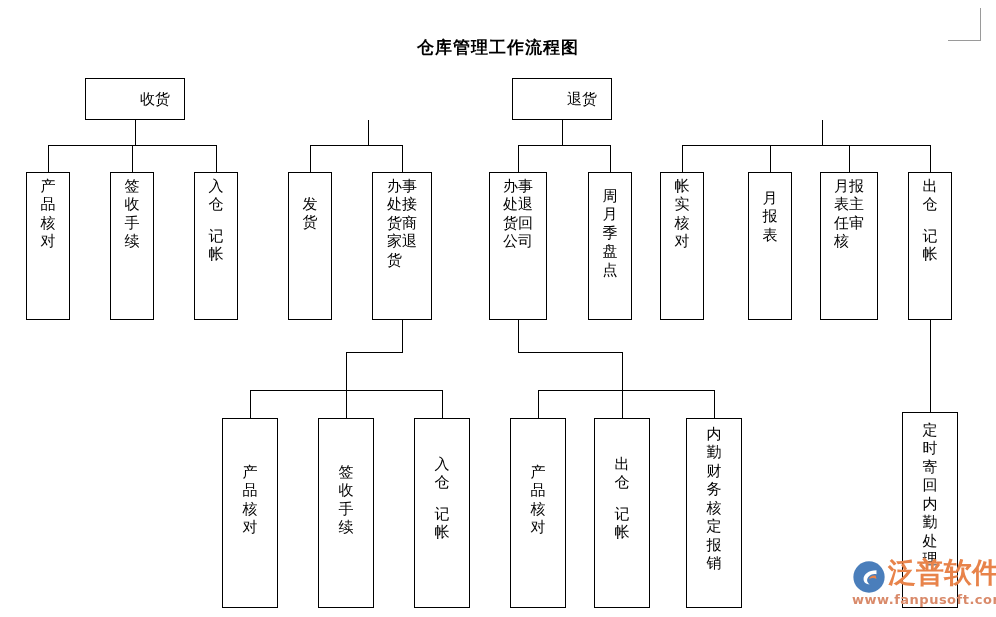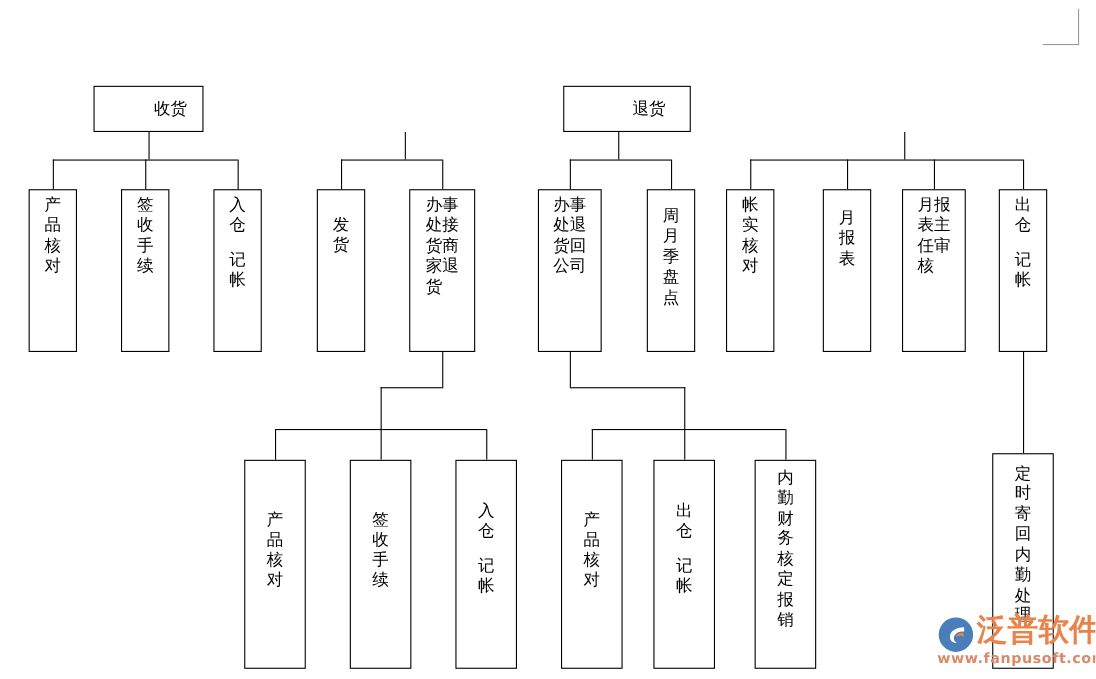--- a/index.html
+++ b/index.html
@@ -123,20 +123,21 @@
     white-space: nowrap;
   }
 </style>
 </head>
 <body>
 
 <div id="page">
 
   <div class="corner-mark" style="left:948px; top:8px;"></div>
 
+  <div class="chart-title">仓库管理工作流程图</div>
 
   <div class="ln v" style="left:135px; top:120px; height:25px;"></div>
   <div class="ln h" style="left:48px;  top:145px; width:168px;"></div>
   <div class="ln v" style="left:48px;  top:145px; height:27px;"></div>
   <div class="ln v" style="left:132px; top:145px; height:27px;"></div>
   <div class="ln v" style="left:216px; top:145px; height:27px;"></div>
 
   <div class="ln v" style="left:368px; top:120px; height:25px;"></div>
   <div class="ln h" style="left:310px; top:145px; width:92px;"></div>
   <div class="ln v" style="left:310px; top:145px; height:27px;"></div>
@@ -168,21 +169,21 @@
   <div class="ln h" style="left:538px; top:390px; width:176px;"></div>
   <div class="ln v" style="left:538px; top:390px; height:28px;"></div>
   <div class="ln v" style="left:622px; top:390px; height:28px;"></div>
   <div class="ln v" style="left:714px; top:390px; height:28px;"></div>
 
   <div class="ln v" style="left:930px; top:320px; height:92px;"></div>
 
   <div class="node horiz" style="left:85px; top:78px; width:100px; height:42px;">
     <span>收货</span>
   </div>
-  <div class="node horiz" style="left:512px; top:78px; width:116px; height:42px;">
+  <div class="node horiz" style="left:512px; top:78px; width:100px; height:42px;">
     <span>退货</span>
   </div>
 
   <div class="node vert" style="left:26px; top:172px; width:44px; height:148px;">
     <div class="vcol">
       <span>产</span>
       <span>品</span>
       <span>核</span>
       <span>对</span>
     </div>

